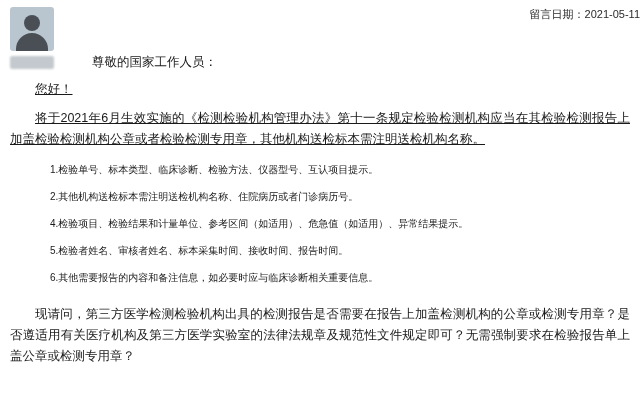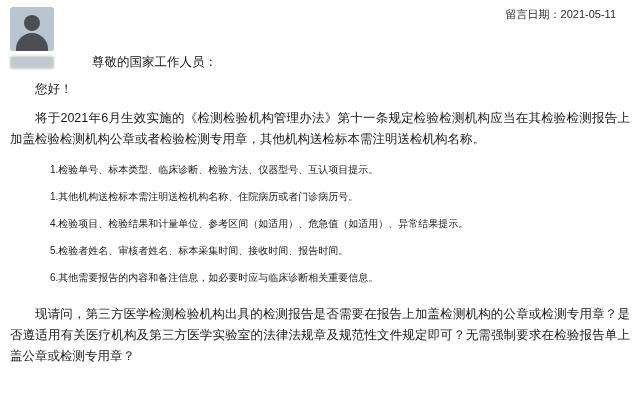--- a/index.html
+++ b/index.html
@@ -61,21 +61,21 @@
   }
   .title {
     font-size: 13px;
     font-weight: bold;
     line-height: 20px;
     letter-spacing: 0px;
     color: #121212;
   }
   .meta {
     position: absolute;
-    right: 24px;
+    right: 0;
     top: 7px;
     font-size: 11px;
     color: #2b2b2b;
     white-space: nowrap;
   }
   
   .asker-row {
     display: flex;
     align-items: flex-start;
     gap: 8px;
@@ -98,20 +98,21 @@
   
   .body-text {
     font-size: 12.5px;
     line-height: 21px;
     color: #1a1a1a;
     text-align: justify;
   }
   p.para {
     margin: 8px 0 0 0;
     text-indent: 2em;
+    text-decoration: underline;
   }
   p.para.first {
     margin-top: 7px;
   }
   p.noindent {
     margin: 11px 0 0 0;
     text-indent: 0;
   }
   ol.items {
     list-style: none;
@@ -147,21 +148,21 @@
     <div class="asker-badge"></div>
     <div class="salute">尊敬的国家工作人员：</div>
   </div>
 
   <div class="body-text">
     <p class="para first">您好！</p>
     <p class="para">将于2021年6月生效实施的《检测检验机构管理办法》第十一条规定检验检测机构应当在其检验检测报告上加盖检验检测机构公章或者检验检测专用章，其他机构送检标本需注明送检机构名称。</p>
 
     <ol class="items">
       <li>1.检验单号、标本类型、临床诊断、检验方法、仪器型号、互认项目提示。</li>
-      <li>1.其他机构送检标本需注明送检机构名称、住院病历或者门诊病历号。</li>
+      <li>2.其他机构送检标本需注明送检机构名称、住院病历或者门诊病历号。</li>
       <li>4.检验项目、检验结果和计量单位、参考区间（如适用）、危急值（如适用）、异常结果提示。</li>
       <li>5.检验者姓名、审核者姓名、标本采集时间、接收时间、报告时间。</li>
       <li>6.其他需要报告的内容和备注信息，如必要时应与临床诊断相关重要信息。</li>
     </ol>
 
     <p class="closing">现请问，第三方医学检测检验机构出具的检测报告是否需要在报告上加盖检测机构的公章或检测专用章？是否遵适用有关医疗机构及第三方医学实验室的法律法规章及规范性文件规定即可？无需强制要求在检验报告单上盖公章或检测专用章？</p>
 
   </div>
 
 </div>

